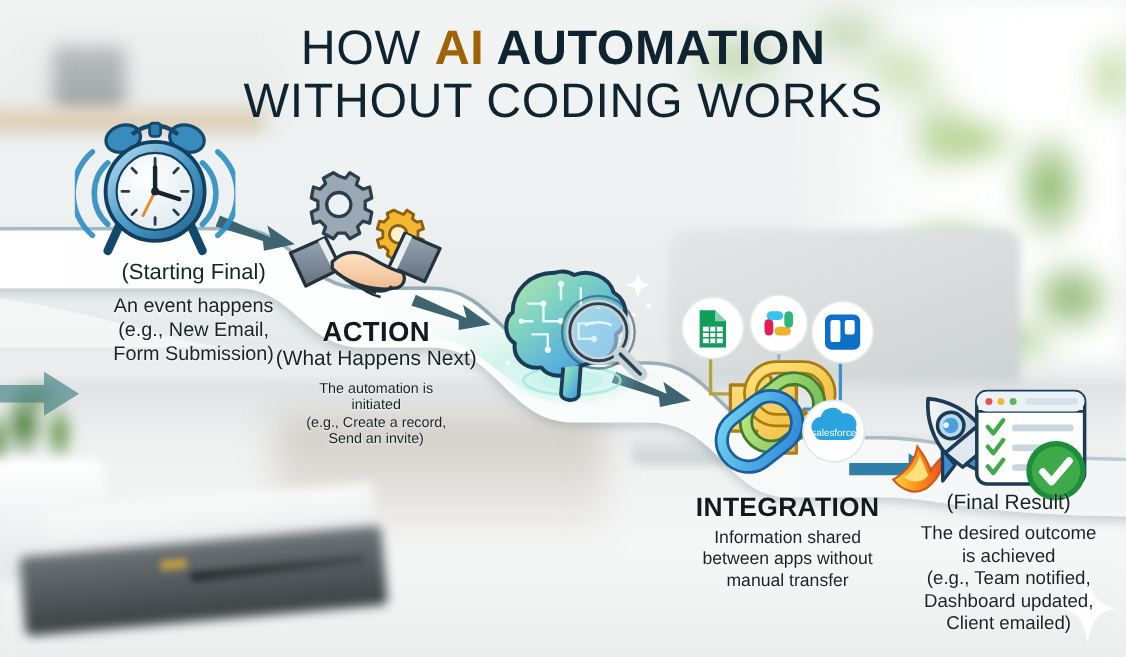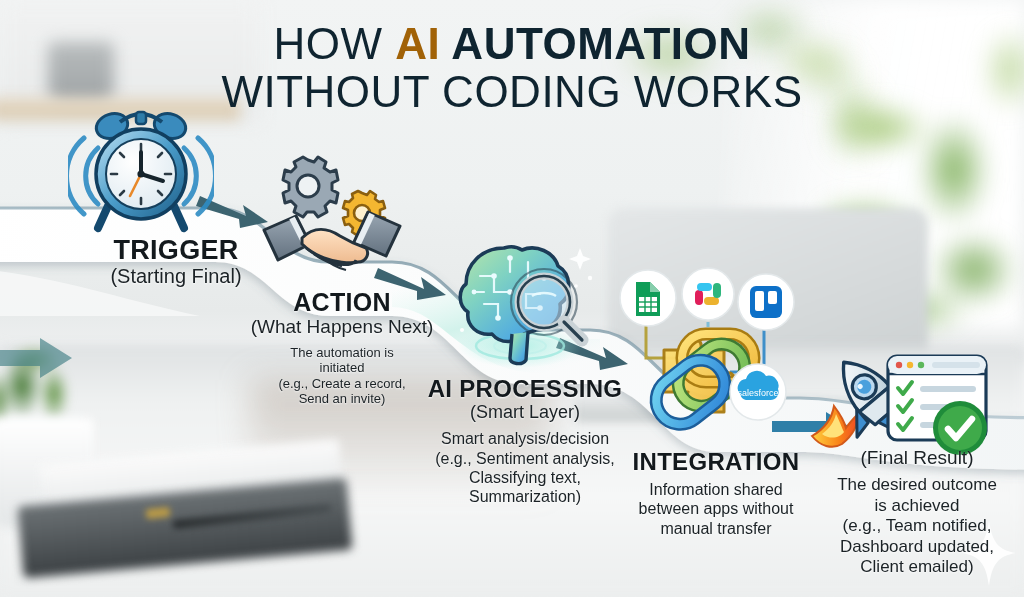--- a/index.html
+++ b/index.html
@@ -593,35 +593,30 @@
     </svg>
   </div>
 
   <div class="sparkle-out">
     <svg width="62" height="74" viewBox="0 0 62 74">
       <path d="M31 4 C34 26 40 34 58 37 C40 40 34 48 31 70 C28 48 22 40 4 37 C22 34 28 26 31 4 Z" fill="#ffffff" opacity=".92"></path>
     </svg>
   </div>
 
   <div class="step" id="step-trigger">
-    <div class="title">TRIGGER</div>
     <div class="sub">(Starting Final)</div>
+    <div class="desc">An event happens<br>(e.g., New Email,<br>Form Submission)</div>
   </div>
 
   <div class="step" id="step-action">
     <div class="title">ACTION</div>
     <div class="sub">(What Happens Next)</div>
     <div class="desc">The automation is<br>initiated<br>(e.g., Create a record,<br>Send an invite)</div>
   </div>
 
-  <div class="step" id="step-ai">
-    <div class="title">AI PROCESSING</div>
-    <div class="sub">(Smart Layer)</div>
-    <div class="desc">Smart analysis/decision<br>(e.g., Sentiment analysis,<br>Classifying text,<br>Summarization)</div>
-  </div>
 
   <div class="step" id="step-integration">
     <div class="title">INTEGRATION</div>
     <div class="desc">Information shared<br>between apps without<br>manual transfer</div>
   </div>
 
   <div class="step" id="step-output">
     <div class="sub">(Final Result)</div>
     <div class="desc">The desired outcome<br>is achieved<br>(e.g., Team notified,<br>Dashboard updated,<br>Client emailed)</div>
   </div>

